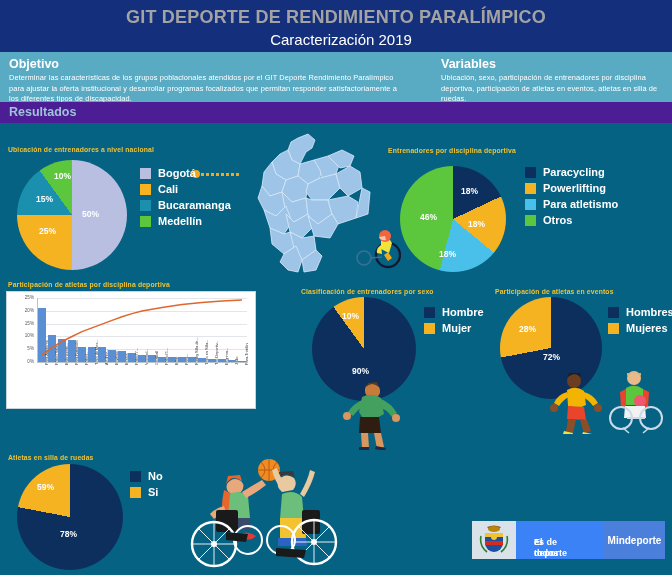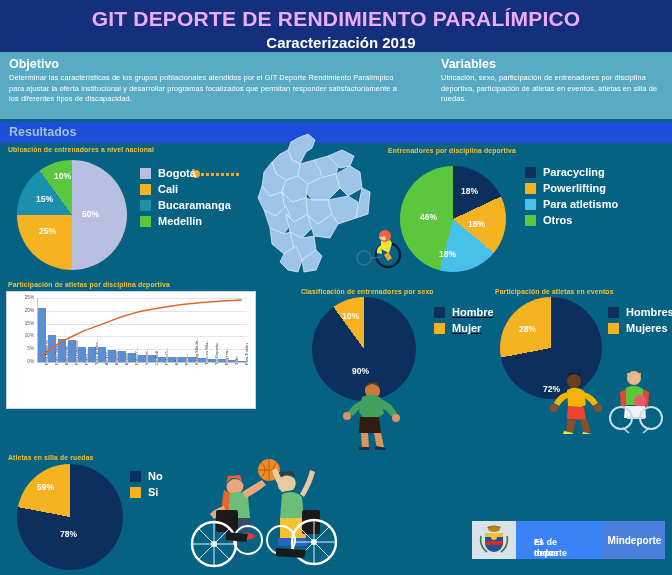--- a/index.html
+++ b/index.html
@@ -13,49 +13,49 @@
   .page{position:relative;width:672px;height:575px;overflow:hidden;}
 
   
   .header{
     position:absolute;left:0;top:0;width:672px;height:52px;
     background:#14307c;
     text-align:center;
   }
   .header h1{
     margin:0;padding-top:7px;
-    font-size:21px;font-weight:bold;letter-spacing:.2px;
-    color:#f0abfc;
+    font-size:18px;font-weight:bold;letter-spacing:.2px;
+    color:#a3a3a3;
     text-transform:uppercase;
   }
   .header h2{
     margin:0;padding-top:3px;
-    font-size:15px;font-weight:bold;color:#ffffff;padding-left:10px;
+    font-size:15px;font-weight:normal;color:#ffffff;padding-left:10px;
   }
 
   
   .band{
     position:absolute;left:0;top:52px;width:672px;height:67px;
     background:#59abc4;
   }
   .obj{position:absolute;left:9px;top:5px;width:398px;}
   .vars{position:absolute;left:441px;top:5px;width:236px;}
   .band h3{
     margin:0;font-size:12.5px;font-weight:bold;color:#ffffff;
     padding-bottom:2px;
   }
   .band p{
     margin:0;font-size:7.4px;line-height:1.45;color:#ffffff;
     letter-spacing:.1px;
   }
 
   
   .resultados{
-    position:absolute;left:0;top:122px;width:672px;height:21px;
-    background:#1d4ed8;
+    position:absolute;left:0;top:102px;width:672px;height:21px;
+    background:#4c1d95;
   }
   .resultados span{
     position:absolute;left:9px;top:3px;
     font-size:12.5px;font-weight:bold;color:#9fc3d8;
   }
 
   
   .ctitle{
     position:absolute;font-size:6.8px;font-weight:bold;color:#f2c230;
     letter-spacing:.15px;white-space:nowrap;
@@ -306,21 +306,21 @@
     <div class="axisline" style="left:30px;top:70px;width:211px;height:1px;background:#b9c3ca;"></div>
     <div class="axisline" style="left:30px;top:6px;width:1px;height:64px;background:#b9c3ca;"></div>
   </div>
 
   <div class="ctitle" style="left:301px;top:288px;">Clasificación de entrenadores por sexo</div>
   <div class="pie" style="left:312px;top:297px;width:104px;height:104px;
        background:conic-gradient(#0d2f5e 0deg 324deg,#f5b221 324deg 360deg);"></div>
   <div class="pielabel" style="left:342px;top:311px;">10%</div>
   <div class="pielabel" style="left:352px;top:366px;">90%</div>
 
-  <div class="legend" style="left:434px;top:306px;text-decoration:underline;">
+  <div class="legend" style="left:424px;top:306px;">
     <div class="row">
       <span class="sw" style="background:#0d2f5e;"></span>
       <span class="lb">Hombre</span>
     </div>
     <div class="row">
       <span class="sw" style="background:#f5b221;"></span>
       <span class="lb">Mujer</span>
     </div>
   </div>
 
@@ -338,21 +338,21 @@
       <path d="M36 55 l7 0 l3 14 l-7 2 z" fill="#d9965e"></path>
       <path d="M21 69 l10 0 l0 3 l-10 0 z" fill="#1a2a44"></path>
       <path d="M38 68 l10 2 l-1 3 l-10 -2 z" fill="#1a2a44"></path>
     </svg>
   </div>
 
   <div class="ctitle" style="left:495px;top:288px;">Participación de atletas en eventos</div>
   <div class="pie" style="left:500px;top:297px;width:102px;height:102px;
        background:conic-gradient(#0d2f5e 0deg 259.2deg,#f5b221 259.2deg 360deg);"></div>
   <div class="pielabel" style="left:519px;top:324px;">28%</div>
-  <div class="pielabel" style="left:543px;top:384px;">72%</div>
+  <div class="pielabel" style="left:543px;top:352px;">72%</div>
 
   <div class="legend" style="left:608px;top:306px;">
     <div class="row">
       <span class="sw" style="background:#0d2f5e;"></span>
       <span class="lb">Hombres</span>
     </div>
     <div class="row">
       <span class="sw" style="background:#f5b221;"></span>
       <span class="lb">Mujeres</span>
     </div>

